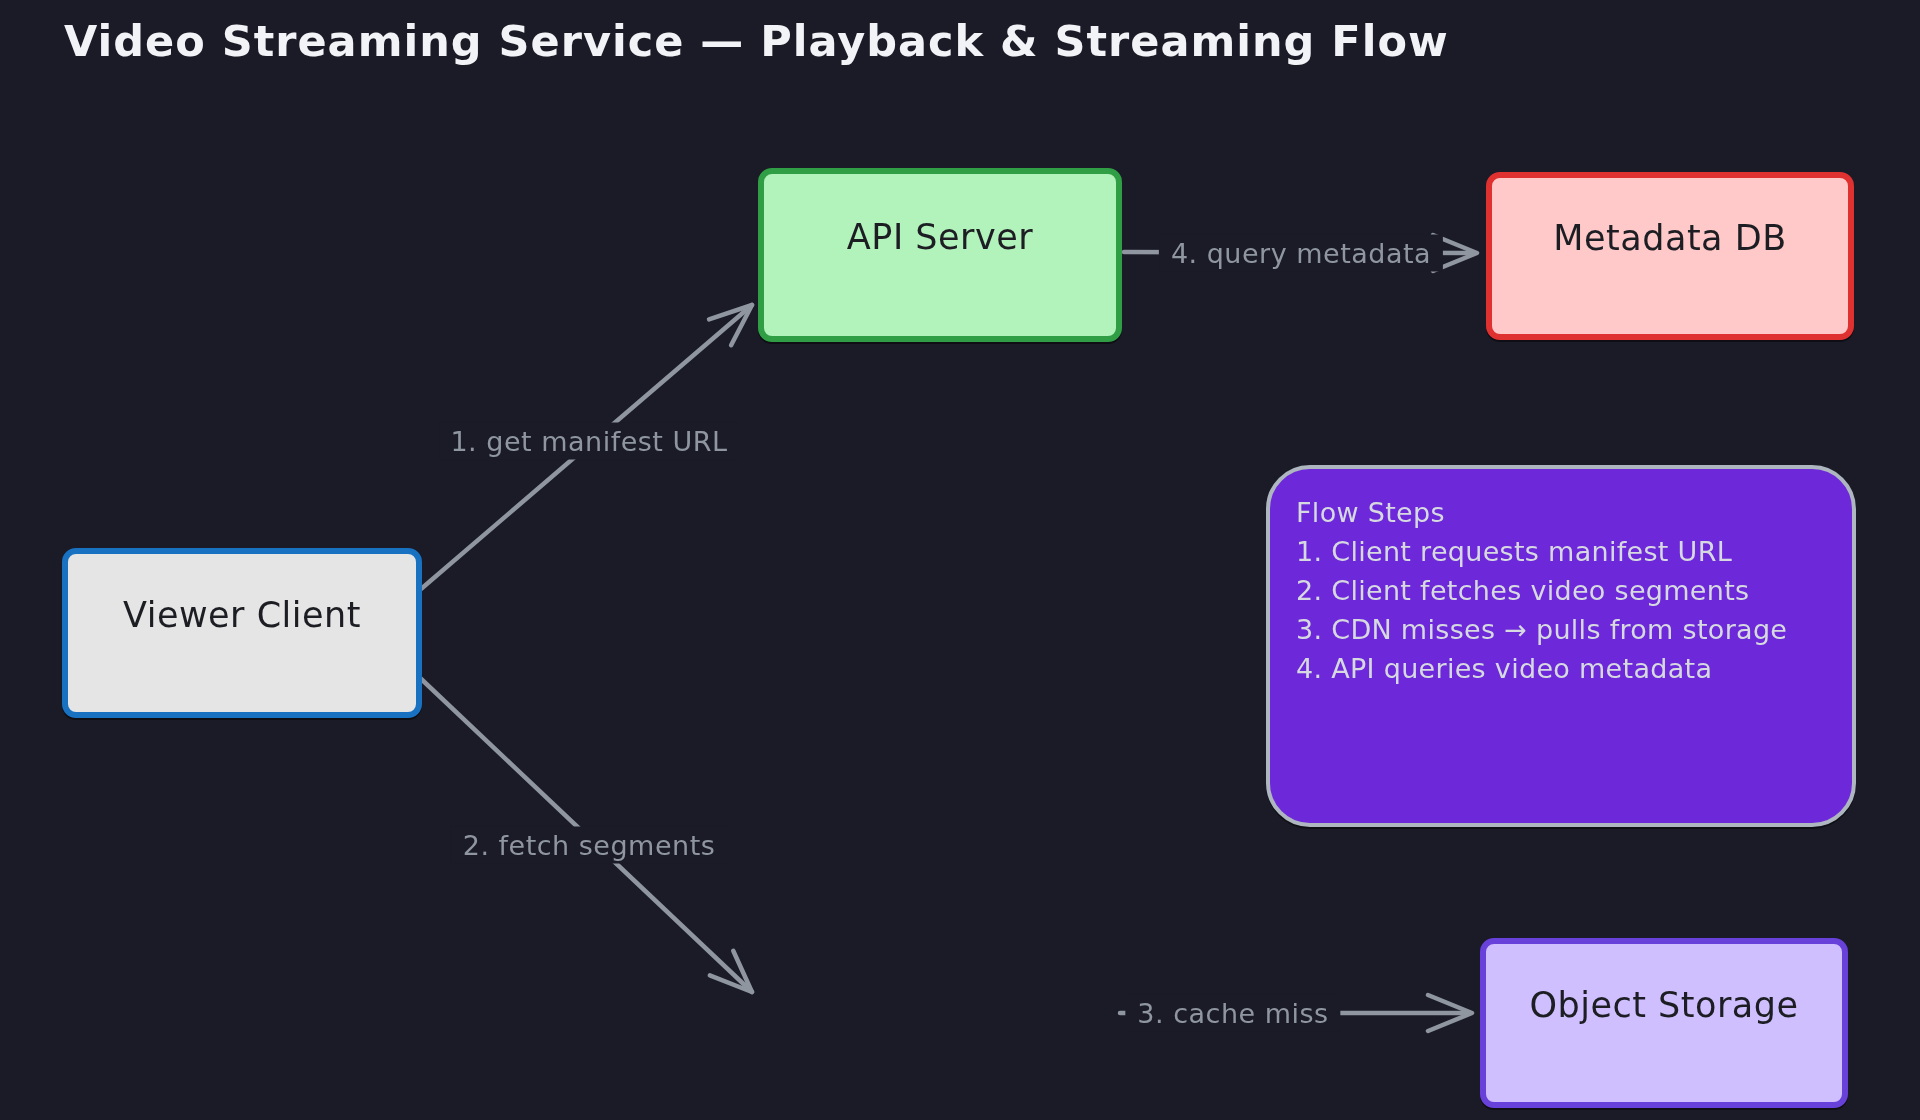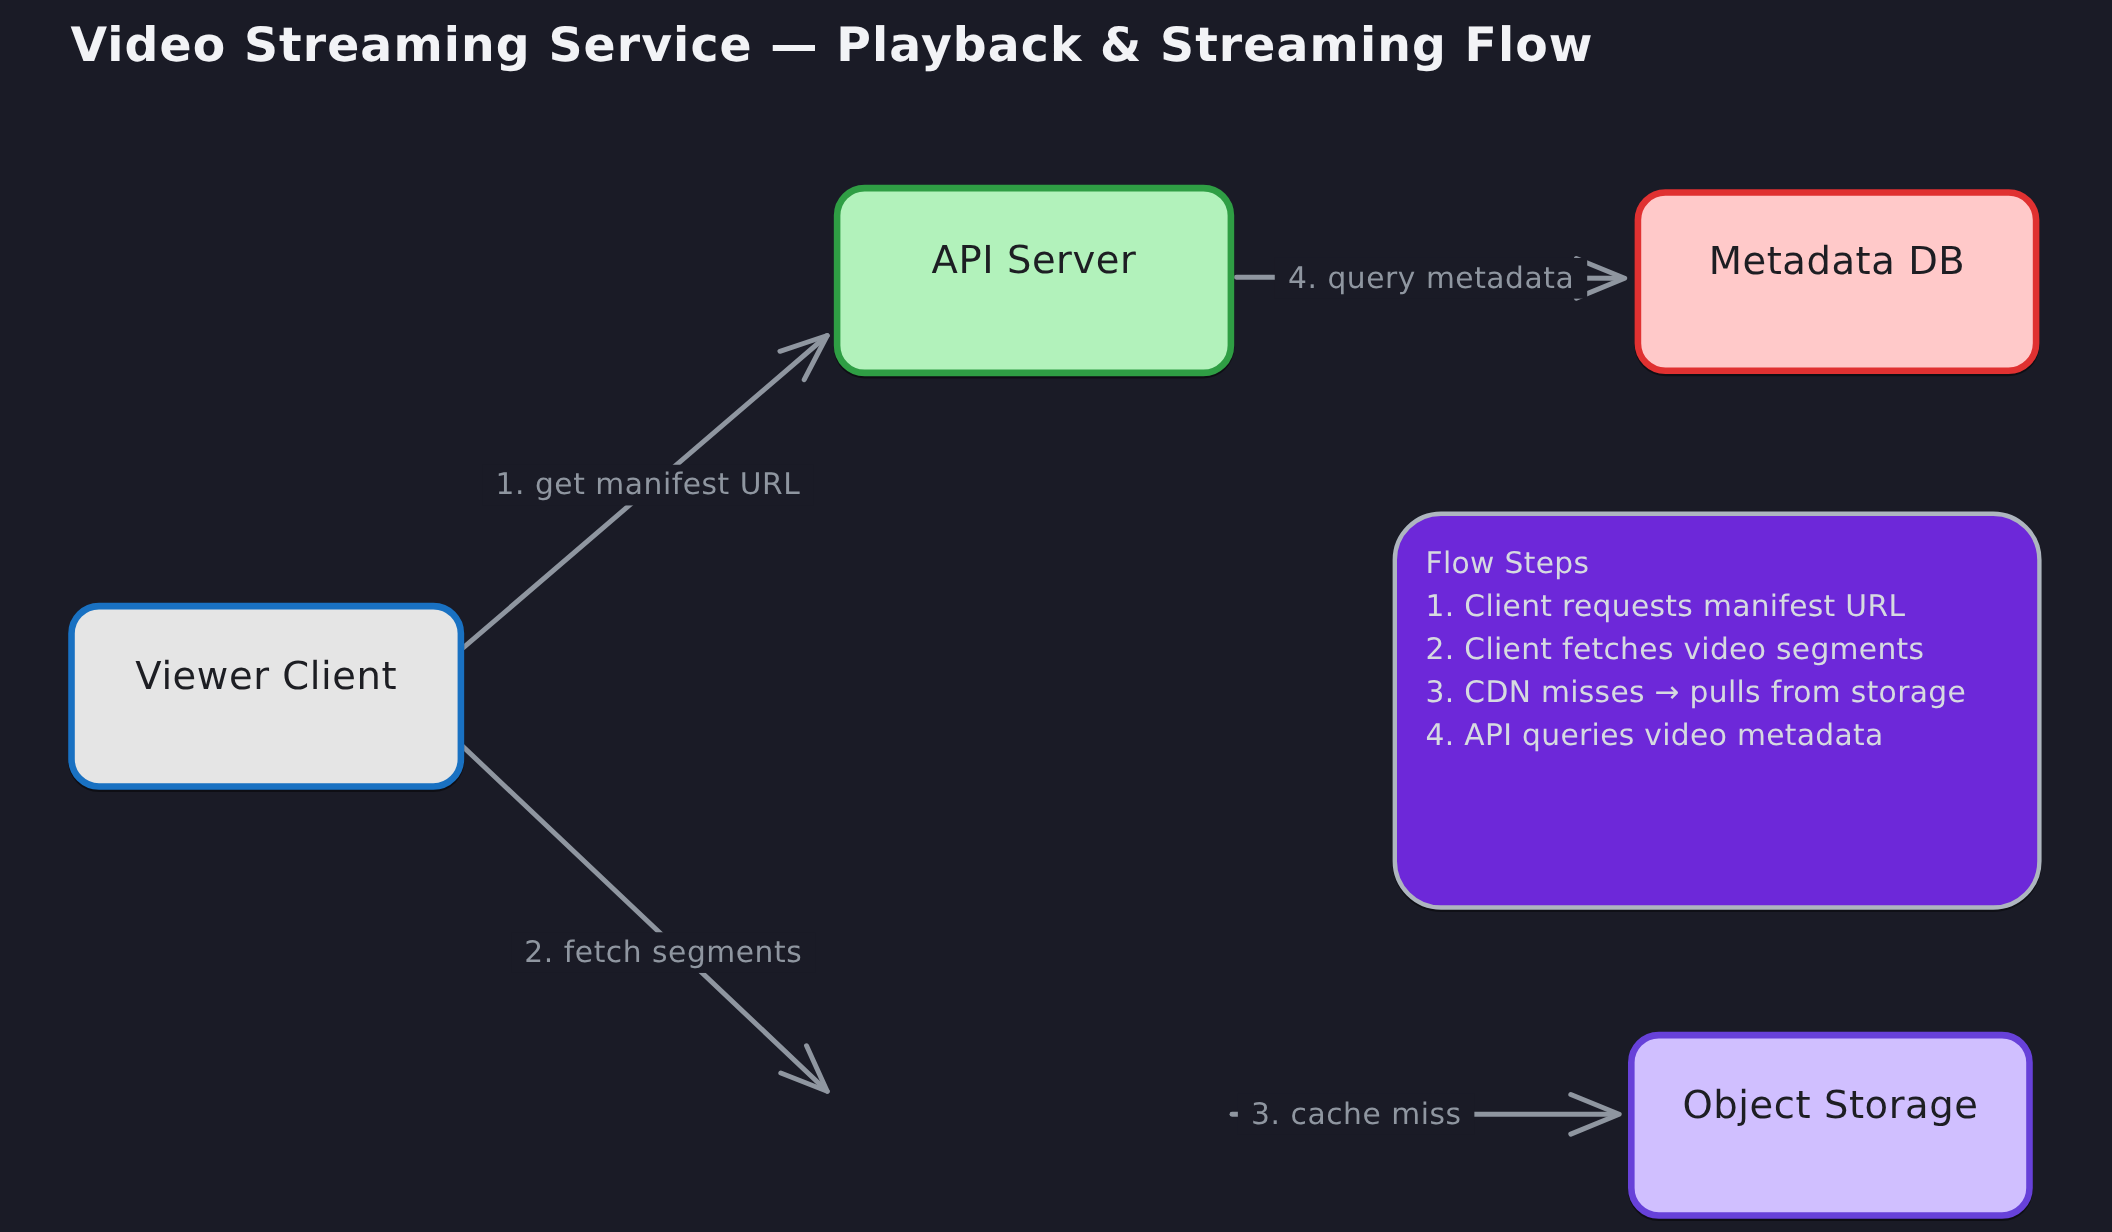--- a/index.html
+++ b/index.html
@@ -35,21 +35,21 @@
     fill: none;
     stroke: #8f96a0;
     stroke-width: 4.5;
     stroke-linecap: round;
     stroke-linejoin: round;
   }
   .node {
     position: absolute;
     border-style: solid;
     border-width: 6px;
-    border-radius: 28px;
+    border-radius: 14px;
     display: flex;
     align-items: center;
     justify-content: center;
     box-shadow: 0 2px 0 rgba(0,0,0,0.45);
   }
   .node-label {
     font-size: 35px;
     font-weight: 500;
     color: #1d1e23;
     white-space: nowrap;
@@ -136,21 +136,21 @@
   <div class="node" style="left: 1486px; top: 172px; width: 368px; height: 168px; background: rgb(255, 201, 201); border-color: rgb(224, 49, 49);">
     <span class="node-label">Metadata DB</span>
   </div>
 
 
   <div class="node" style="left: 1480px; top: 938px; width: 368px; height: 170px; background: rgb(208, 191, 255); border-color: rgb(103, 65, 217);">
     <span class="node-label">Object Storage</span>
   </div>
 
   <div class="edge-label" style="left: 589px; top: 441px; color: rgb(143, 150, 160); background: rgb(26, 27, 38);">1. get manifest URL</div>
-  <div class="edge-label" style="left: 603px; top: 845px; color: rgb(143, 150, 160); background: rgb(26, 27, 38); margin-top: 21px;">2. fetch segments</div>
+  <div class="edge-label" style="left: 589px; top: 845px; color: rgb(143, 150, 160); background: rgb(26, 27, 38);">2. fetch segments</div>
   <div class="edge-label" style="left: 1233px; top: 1013px; color: rgb(143, 150, 160); background: rgb(26, 27, 38);">3. cache miss</div>
   <div class="edge-label" style="left: 1301px; top: 253px; color: rgb(143, 150, 160); background: rgb(26, 27, 38);">4. query metadata</div>
 
   <div class="note" style="background: #6d28d9; border-color: rgb(174, 182, 191); color: rgb(214, 218, 224);">
     <div class="note-line">Flow Steps</div>
     <div class="note-line">1. Client requests manifest URL</div>
     <div class="note-line">2. Client fetches video segments</div>
     <div class="note-line">3. CDN misses → pulls from storage</div>
     <div class="note-line">4. API queries video metadata</div>
   </div>

